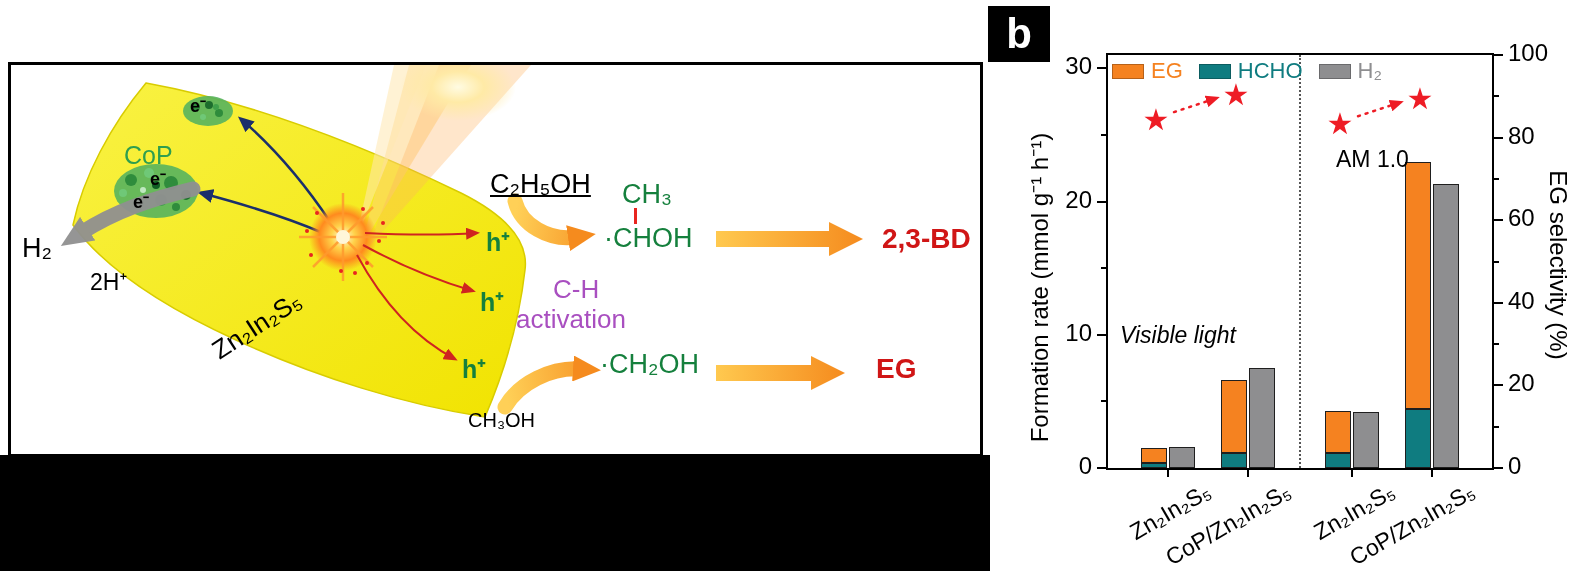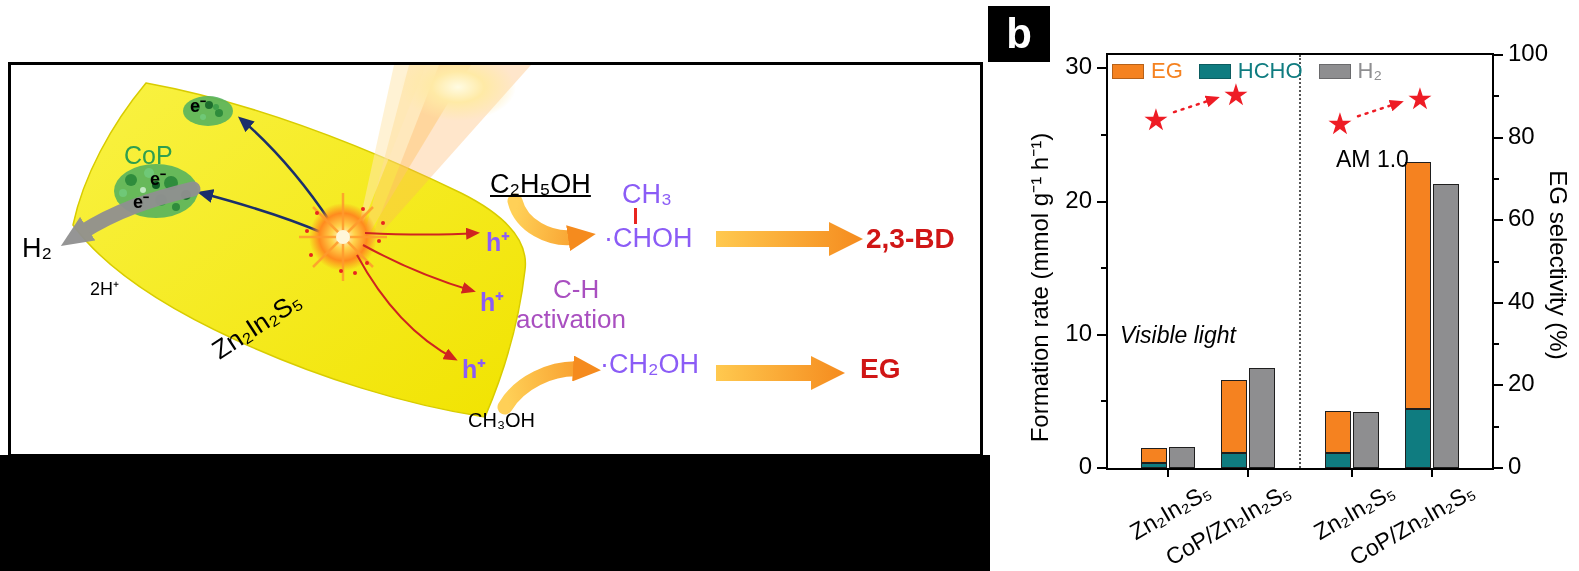--- a/index.html
+++ b/index.html
@@ -4,22 +4,22 @@
 <style>
   html,body{margin:0;padding:0;background:#fff;}
   .page{position:relative;width:1579px;height:571px;background:#fff;overflow:hidden;
         font-family:"Liberation Sans",sans-serif;color:#000;}
   .abs{position:absolute;}
   
   .panel-a{position:absolute;left:8px;top:62px;width:975px;height:395px;
            border:3px solid #000;box-sizing:border-box;background:#fff;}
   .black-strip{position:absolute;left:0;top:455px;width:990px;height:116px;background:#000;}
   .dtext{position:absolute;white-space:nowrap;line-height:1.05;}
-  .red{color:#8b5cf6;}
-  .prod{color:#D01616;font-weight:bold;}
+  .red{color:#15803d;}
+  .prod{color:#D01616;font-weight:bold;margin-left:16px;}
   .purple{color:#A94FC0;}
   .green{color:#2E9E4F;}
   .bold{font-weight:bold;}
   .bond{position:absolute;width:3px;height:16px;background:#E8251F;}
   
   .panel-b-label-box{position:absolute;left:988px;top:6px;width:62px;height:56px;background:#000;
                      display:flex;align-items:center;justify-content:center;}
   .panel-b-label-box span{color:#fff;font-size:42px;font-weight:bold;}
   .plot-frame{position:absolute;left:1106px;top:53px;width:388px;height:417px;
               border:2px solid #000;box-sizing:border-box;background:#fff;}
@@ -162,21 +162,21 @@
       <path d="M 504,136 C 510,160 538,176 565,172" fill="none" stroke="url(#swoosh1Grad)" stroke-width="15" stroke-linecap="round" marker-end="url(#orangeHead)"></path>
       <path d="M 494,342 C 508,318 540,302 570,304" fill="none" stroke="url(#swoosh2Grad)" stroke-width="15" stroke-linecap="round" marker-end="url(#orangeHead)"></path>
 
       <path d="M 705,166 H 818 V 157 L 852,174 L 818,191 V 182 H 705 Z" fill="url(#bigArrow1Grad)"></path>
       <path d="M 705,300 H 800 V 291 L 834,308 L 800,325 V 316 H 705 Z" fill="url(#bigArrow2Grad)"></path>
     </svg>
   </div>
   <div class="black-strip"></div>
 
   <div class="dtext" style="left:22px;top:234px;font-size:27px;">H₂</div>
-  <div class="dtext" style="left:90px;top:270px;font-size:18px;margin-top:10px;">2H⁺</div>
+  <div class="dtext" style="left:90px;top:270px;font-size:23px;">2H⁺</div>
   <div class="dtext green" style="left:124px;top:142px;font-size:25px;">CoP</div>
   <div class="dtext bold" style="left:190px;top:97px;font-size:18px;">e⁻</div>
   <div class="dtext bold" style="left:150px;top:170px;font-size:18px;">e⁻</div>
   <div class="dtext bold" style="left:133px;top:193px;font-size:18px;">e⁻</div>
   <div class="dtext" style="left:172px;top:312px;width:170px;text-align:center;font-size:26px;transform:rotate(-33deg);">Zn₂In₂S₅</div>
   <div class="dtext" style="left:490px;top:170px;font-size:27px;text-decoration:underline;">C₂H₅OH</div>
   <div class="dtext" style="left:468px;top:410px;font-size:20px;">CH₃OH</div>
   <div class="dtext red bold" style="left:486px;top:229px;font-size:25px;">h⁺</div>
   <div class="dtext red bold" style="left:480px;top:289px;font-size:25px;">h⁺</div>
   <div class="dtext red bold" style="left:462px;top:356px;font-size:25px;">h⁺</div>

